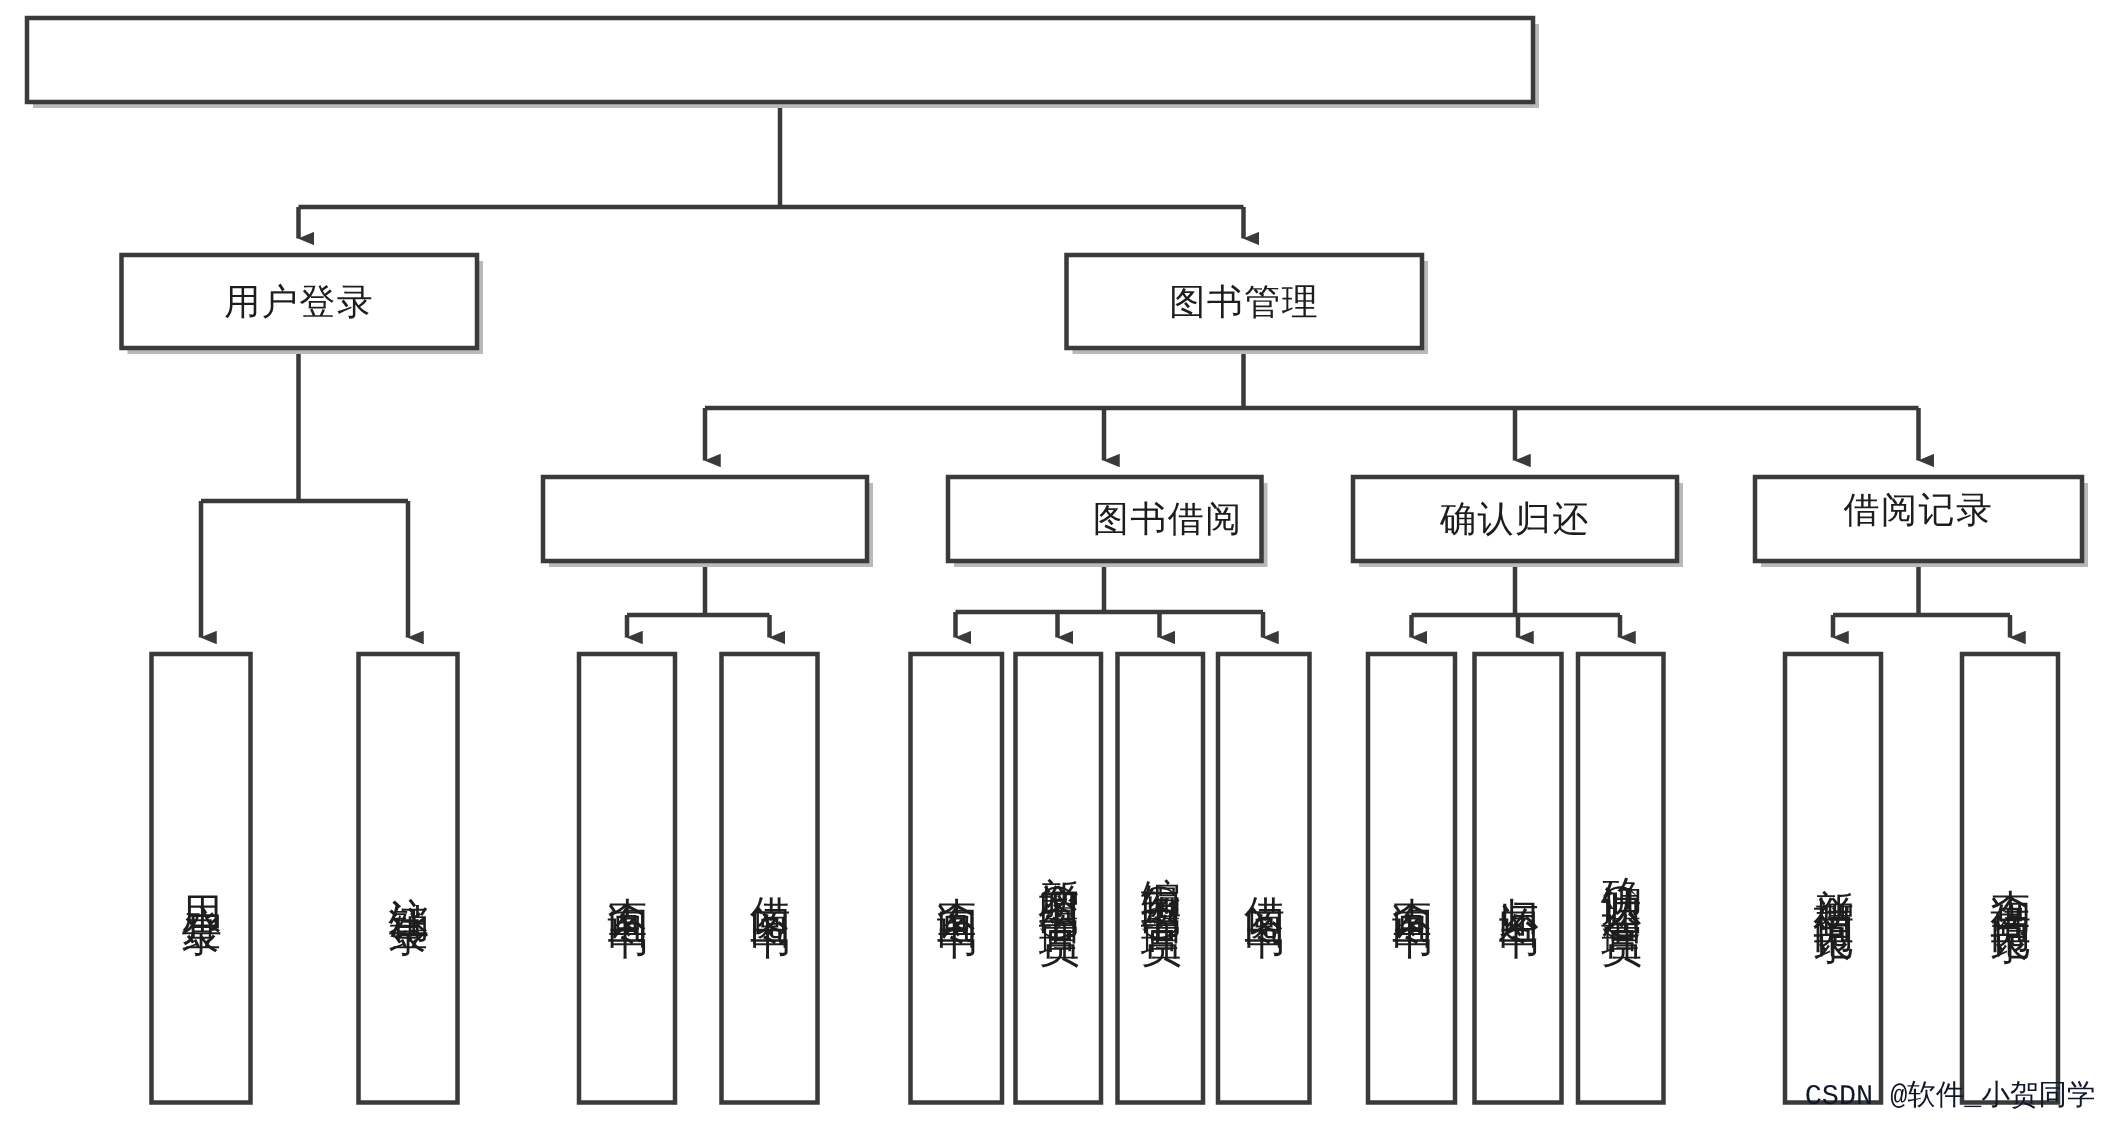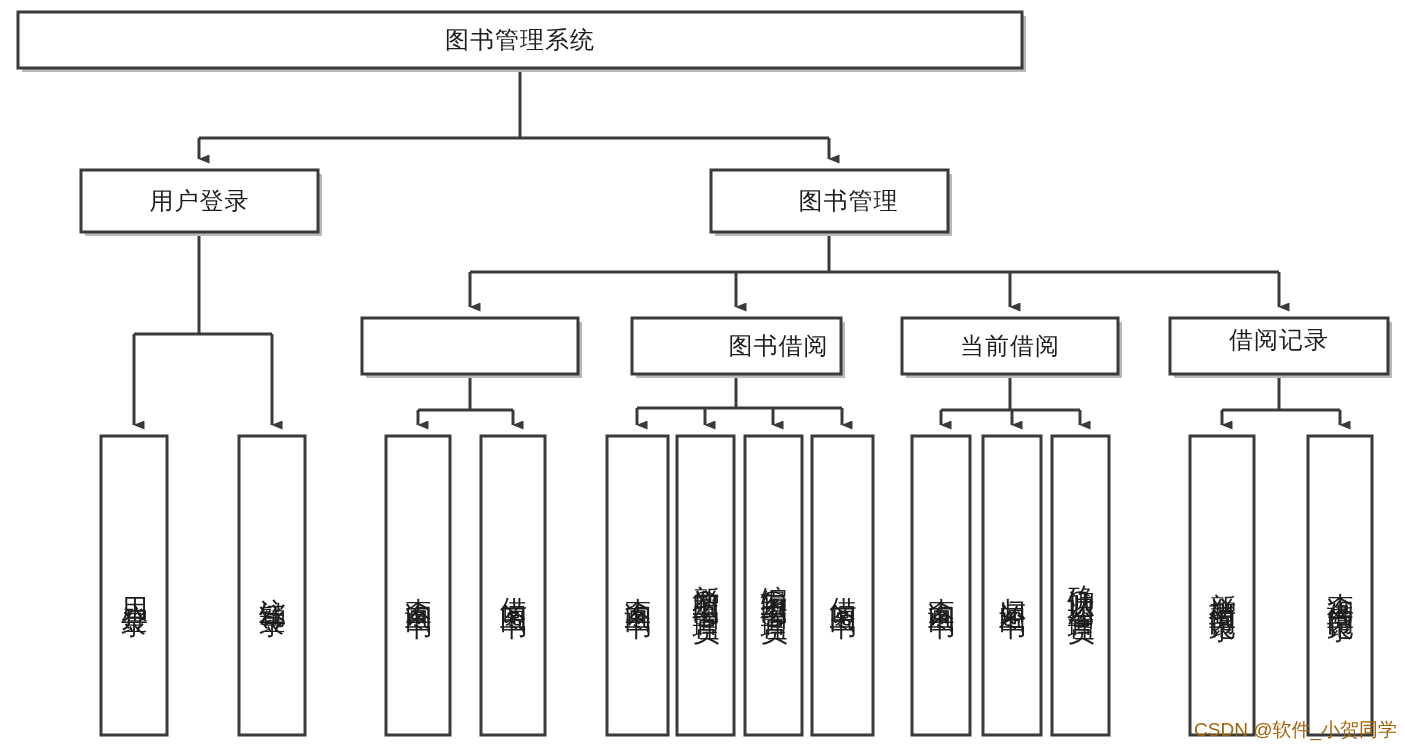--- a/index.html
+++ b/index.html
@@ -40,23 +40,23 @@
     fill: none;
     stroke-linecap: butt;
   }
   .arrow-head {
     fill: #3a3a3a;
   }
   .watermark {
     position: absolute;
     right: 8px;
     bottom: 4px;
-    font-family: Liberation Sans, sans-serif;
+    font-family: Liberation Mono, monospace;
     font-size: 19px;
-    color: #a16207;
+    color: #0f172a;
     white-space: nowrap;
     pointer-events: none;
   }
   .vlabel-wrap {
     position: absolute;
     display: flex;
     align-items: flex-start;
     justify-content: center;
     pointer-events: none;
   }
@@ -189,27 +189,26 @@
       <rect class="node-box" x="745" y="436" width="57" height="299"></rect>
       <rect class="node-box" x="812" y="436" width="61" height="299"></rect>
       <rect class="node-box" x="912" y="436" width="58" height="299"></rect>
       <rect class="node-box" x="983" y="436" width="58" height="299"></rect>
       <rect class="node-box" x="1052" y="436" width="57" height="299"></rect>
       <rect class="node-box" x="1190" y="436" width="64" height="299"></rect>
       <rect class="node-box" x="1308" y="436" width="64" height="299"></rect>
     </g>
   </svg>
 
-  <div class="htext" style="left:18px;  top:12px;  width:1004px; height:56px;">图书管理系统</div>
 
   <div class="htext" style="left:81px;  top:170px; width:237px;  height:62px;">用户登录</div>
-  <div class="htext" style="left:711px; top:170px; width:237px;  height:62px;margin-left:19px;">图书管理</div>
+  <div class="htext" style="left:711px; top:170px; width:237px;  height:62px;">图书管理</div>
 
   <div class="htext" style="left:632px;  top:318px; width:209px; height:56px;margin-left:42px;">图书借阅</div>
-  <div class="htext" style="left:902px;  top:318px; width:216px; height:56px;">当前借阅</div>
+  <div class="htext" style="left:902px;  top:318px; width:216px; height:56px;">确认归还</div>
   <div class="htext" style="left:1170px; top:318px; width:218px; height:44px;">借阅记录</div>
 
   <div class="vlabel-wrap" style="left: 101px; top: 436px; width: 66px; height: 299px; padding-top: 140px; box-sizing: border-box;">
     <span class="vtext">用户登录</span>
   </div>
   <div class="vlabel-wrap" style="left: 239px; top: 436px; width: 66px; height: 299px; padding-top: 140px; box-sizing: border-box;">
     <span class="vtext">注销登录</span>
   </div>
   <div class="vlabel-wrap" style="left: 386px; top: 436px; width: 64px; height: 299px; padding-top: 140px; box-sizing: border-box;">
     <span class="vtext">查询图书</span>

